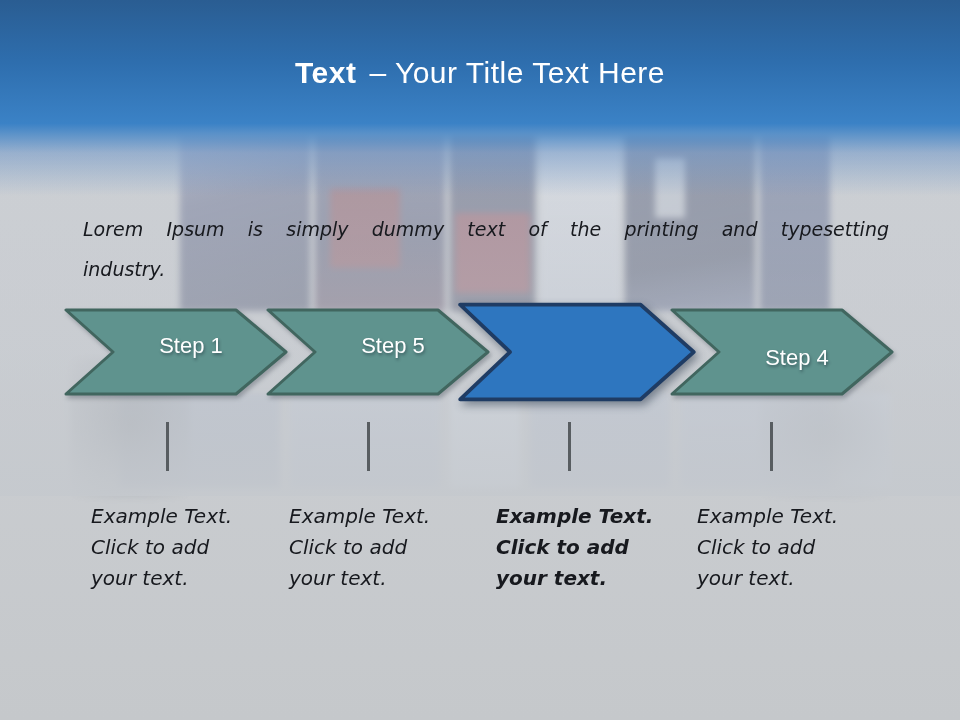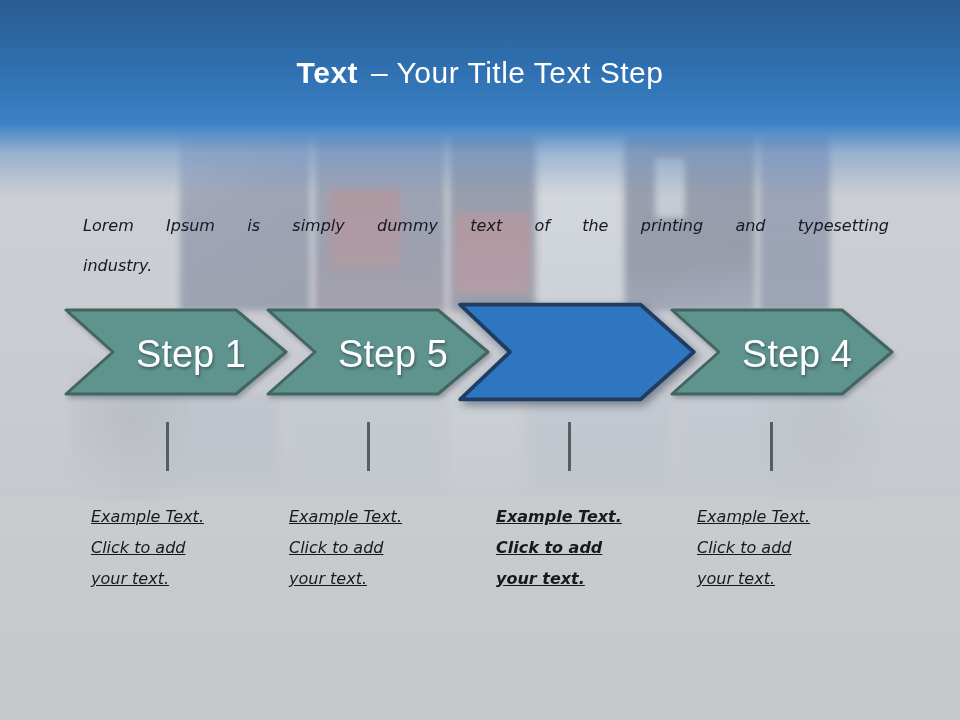--- a/index.html
+++ b/index.html
@@ -39,43 +39,43 @@
       var(--header-bottom,#3b82c6) 63%,
       rgba(110,150,200,.55) 78%,
       rgba(200,206,214,0) 100%);}
   .title{position:absolute;left:0;top:56px;width:100%;text-align:center;z-index:3;
     color:var(--title-text,#ffffff);font-size:30px;letter-spacing:.5px;}
   .title .bold{font-weight:bold;margin-right:13px;}
   .title .rest{font-weight:normal;}
   
   .lorem{position:absolute;left:83px;top:190px;width:806px;z-index:3;
     font-family:"DejaVu Sans",sans-serif;font-style:italic;
-    font-size:16px;line-height:40px;color:var(--body-text,#17191e);
+    font-size:19px;line-height:40px;color:var(--body-text,#17191e);
     white-space:pre-line;text-align:justify;text-align-last:justify;}
   
   .chev{position:absolute;top:305px;width:226px;height:94px;z-index:2;
     filter:drop-shadow(2px 3px 2px rgba(60,70,80,.35));}
   .chev polygon{fill:var(--step-fill,#5f938e);stroke:var(--step-stroke,#41665f);stroke-width:3;stroke-linejoin:round;}
   .chev--active{left:458px;top:299px;width:240px;height:106px;z-index:3;
     filter:drop-shadow(3px 4px 4px rgba(25,40,60,.45));}
   .chev--active polygon{fill:var(--active-fill,#2e76bf);stroke:var(--active-stroke,#1f3c64);stroke-width:3.5;}
   .chev-1{left:64px;} .chev-2{left:266px;} .chev-4{left:670px;}
   .step-label{position:absolute;top:333px;width:226px;padding-left:14px;z-index:4;
-    text-align:center;color:var(--step-label-text,#ffffff);font-size:38px;
+    text-align:center;color:var(--step-label-text,#ffffff);font-size:22px;
     text-shadow:1px 2px 3px rgba(20,30,45,.45);}
-  .label-1{left:64px;} .label-2{left:266px;} .label-3{left:462px;width:240px;} .label-4{left:670px;}
+  .label-1{left:64px;} .label-2{left:266px;} .label-3{left:462px;width:240px;} .label-4{left:670px;margin-top:12px;}
   
   .tick{position:absolute;top:422px;width:3px;height:49px;z-index:3;
     background:var(--tick,#585d61);}
   .tick-1{left:166px;} .tick-2{left:367px;} .tick-3{left:568px;} .tick-4{left:770px;}
   
   .caption{position:absolute;top:501px;width:190px;z-index:3;
     font-family:"DejaVu Sans",sans-serif;font-style:italic;
-    font-size:16px;line-height:31px;color:var(--body-text,#15181d);
-    white-space:pre-line;text-decoration:underline;}
+    font-size:20px;line-height:31px;color:var(--body-text,#15181d);
+    white-space:pre-line;}
   .caption--bold{font-weight:bold;}
   .cap-1{left:91px;} .cap-2{left:289px;} .cap-3{left:496px;} .cap-4{left:697px;}
 </style>
 </head>
 <body>
 
 <div class="slide">
 
   <div class="bg-photo">
     <div class="tile t1"></div>
@@ -93,21 +93,21 @@
     <div class="tile b4"></div>
     <div class="tile b5"></div>
     <div class="tile b6"></div>
     <div class="tile s1"></div>
     <div class="tile s2"></div>
   </div>
   <div class="bg-wash"></div>
 
   <div class="header"></div>
   <div class="title">
-    <span class="bold">Text</span><span class="rest">– Your Title Text Step</span>
+    <span class="bold">Text</span><span class="rest">– Your Title Text Here</span>
   </div>
 
   <p class="lorem">Lorem Ipsum is simply dummy text of the printing and typesetting
 industry.</p>
 
   <svg class="chev chev-1" viewBox="0 0 226 94" preserveAspectRatio="none">
     <polygon points="2,5 172,5 222,47 172,89 2,89 49,47"></polygon>
   </svg>
   <svg class="chev chev-2" viewBox="0 0 226 94" preserveAspectRatio="none">
     <polygon points="2,5 172,5 222,47 172,89 2,89 49,47"></polygon>

